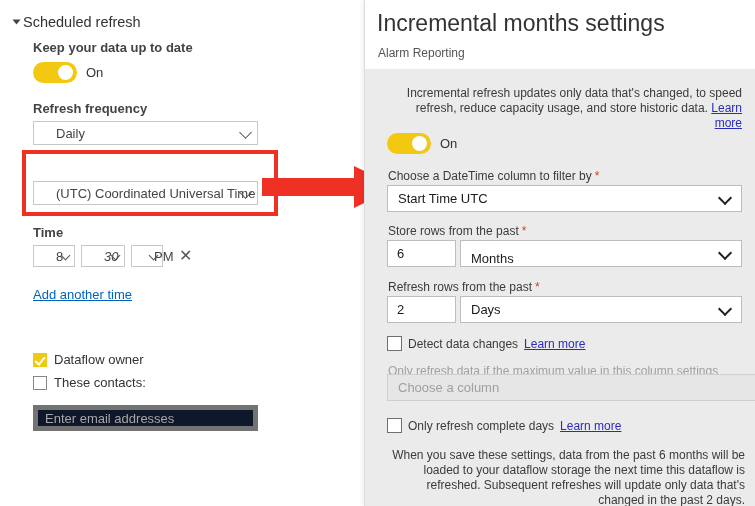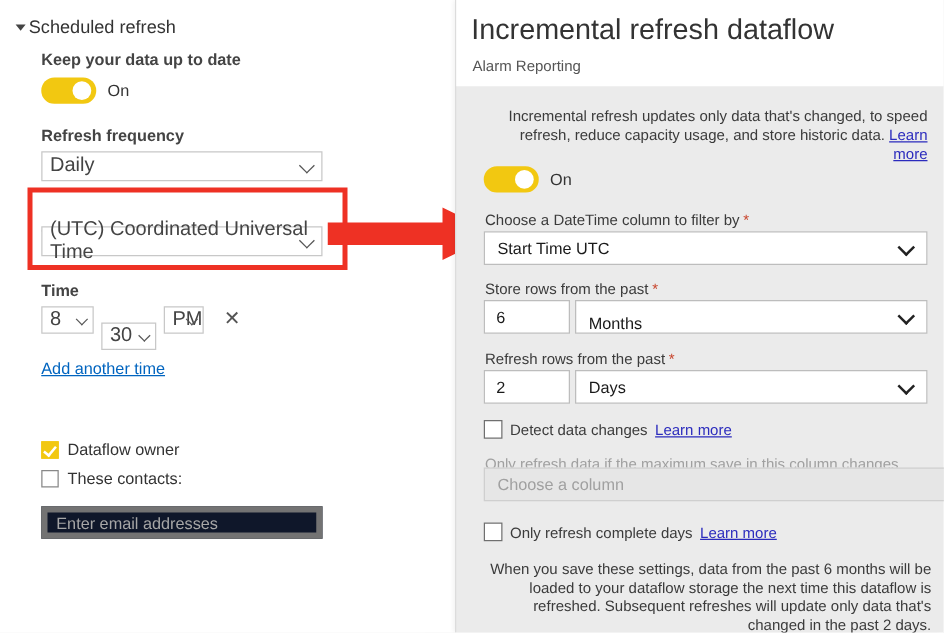--- a/index.html
+++ b/index.html
@@ -76,25 +76,25 @@
     font-size: 13px;
     color: #333;
   }
 
   
   .sel {
     position: absolute;
     box-sizing: border-box;
     border: 1px solid #c8c8c8;
     background: #ffffff;
-    font-size: 16px;
+    font-size: 13px;
     color: #444;
     display: flex;
     align-items: center;
-    padding-left: 6px;
+    padding-left: 22px;
   }
   .sel .caret {
     position: absolute;
     right: 7px;
     top: 50%;
     width: 8px; height: 8px;
     margin-top: -5px;
     border-right: 1.6px solid #555;
     border-bottom: 1.6px solid #555;
     transform: rotate(45deg);
@@ -346,21 +346,21 @@
     <span>(UTC) Coordinated Universal Time</span>
     <span class="caret"></span>
   </div>
 
   <div class="fld-label" style="left:33px; top:225px;">Time</div>
 
   <div class="sel small" style="left:33px; top:245px; width:42px; height:22px;">
     <span>8</span>
     <span class="caret"></span>
   </div>
-  <div class="sel small" style="left:81px; top:258px; width:44px; height:22px;">
+  <div class="sel small" style="left:81px; top:245px; width:44px; height:22px;font-style:italic;">
     <span>30</span>
     <span class="caret"></span>
   </div>
   <div class="sel small" style="left:131px; top:245px; width:32px; height:22px;">
     <span>PM</span>
     <span class="caret"></span>
   </div>
   <div class="xbtn" style="left:179px; top:248px;">✕</div>
 
   <div class="link" style="left:33px; top:287px;">Add another time</div>
@@ -381,21 +381,21 @@
 
 <div id="highlight-rect"></div>
 
 <svg id="red-arrow" viewBox="0 0 135 50">
   <polygon points="0,14 92,14 92,2 135,23 92,44 92,32 0,32" fill="#ee3124"></polygon>
 </svg>
 
 <div id="right-panel">
 
   <div id="right-header">
-    <div id="panel-title">Incremental refresh dataflow</div>
+    <div id="panel-title">Incremental months settings</div>
     <div id="panel-subtitle">Alarm Reporting</div>
   </div>
 
   <div class="r-desc" style="left:22px; top:86px; width:355px;">
     <span>Incremental refresh updates only data that's changed, to speed refresh, reduce capacity usage, and store historic data.</span>
     <span class="inline-link">Learn more</span>
   </div>
 
   <div class="toggle" style="left:22px; top:133px;">
     <span class="knob"></span>
@@ -427,21 +427,21 @@
     <span>Days</span>
     <span class="caret"></span>
   </div>
 
   <div class="r-cbrow" style="left:22px; top:336px;">
     <span class="r-cbox"></span>
     <span>Detect data changes</span>
     <span class="inline-link">Learn more</span>
   </div>
 
-  <div class="r-label muted" style="left:23px; top:364px;">Only refresh data if the maximum save in this column changes</div>
+  <div class="r-label muted" style="left:23px; top:364px;">Only refresh data if the maximum value in this column settings</div>
 
   <div class="r-sel disabled" style="left:22px; top:358px; width:398px; height:27px;margin-top:16px;">
     <span>Choose a column</span>
     <span class="caret"></span>
   </div>
 
   <div class="r-cbrow" style="left:22px; top:418px;">
     <span class="r-cbox"></span>
     <span>Only refresh complete days</span>
     <span class="inline-link">Learn more</span>

